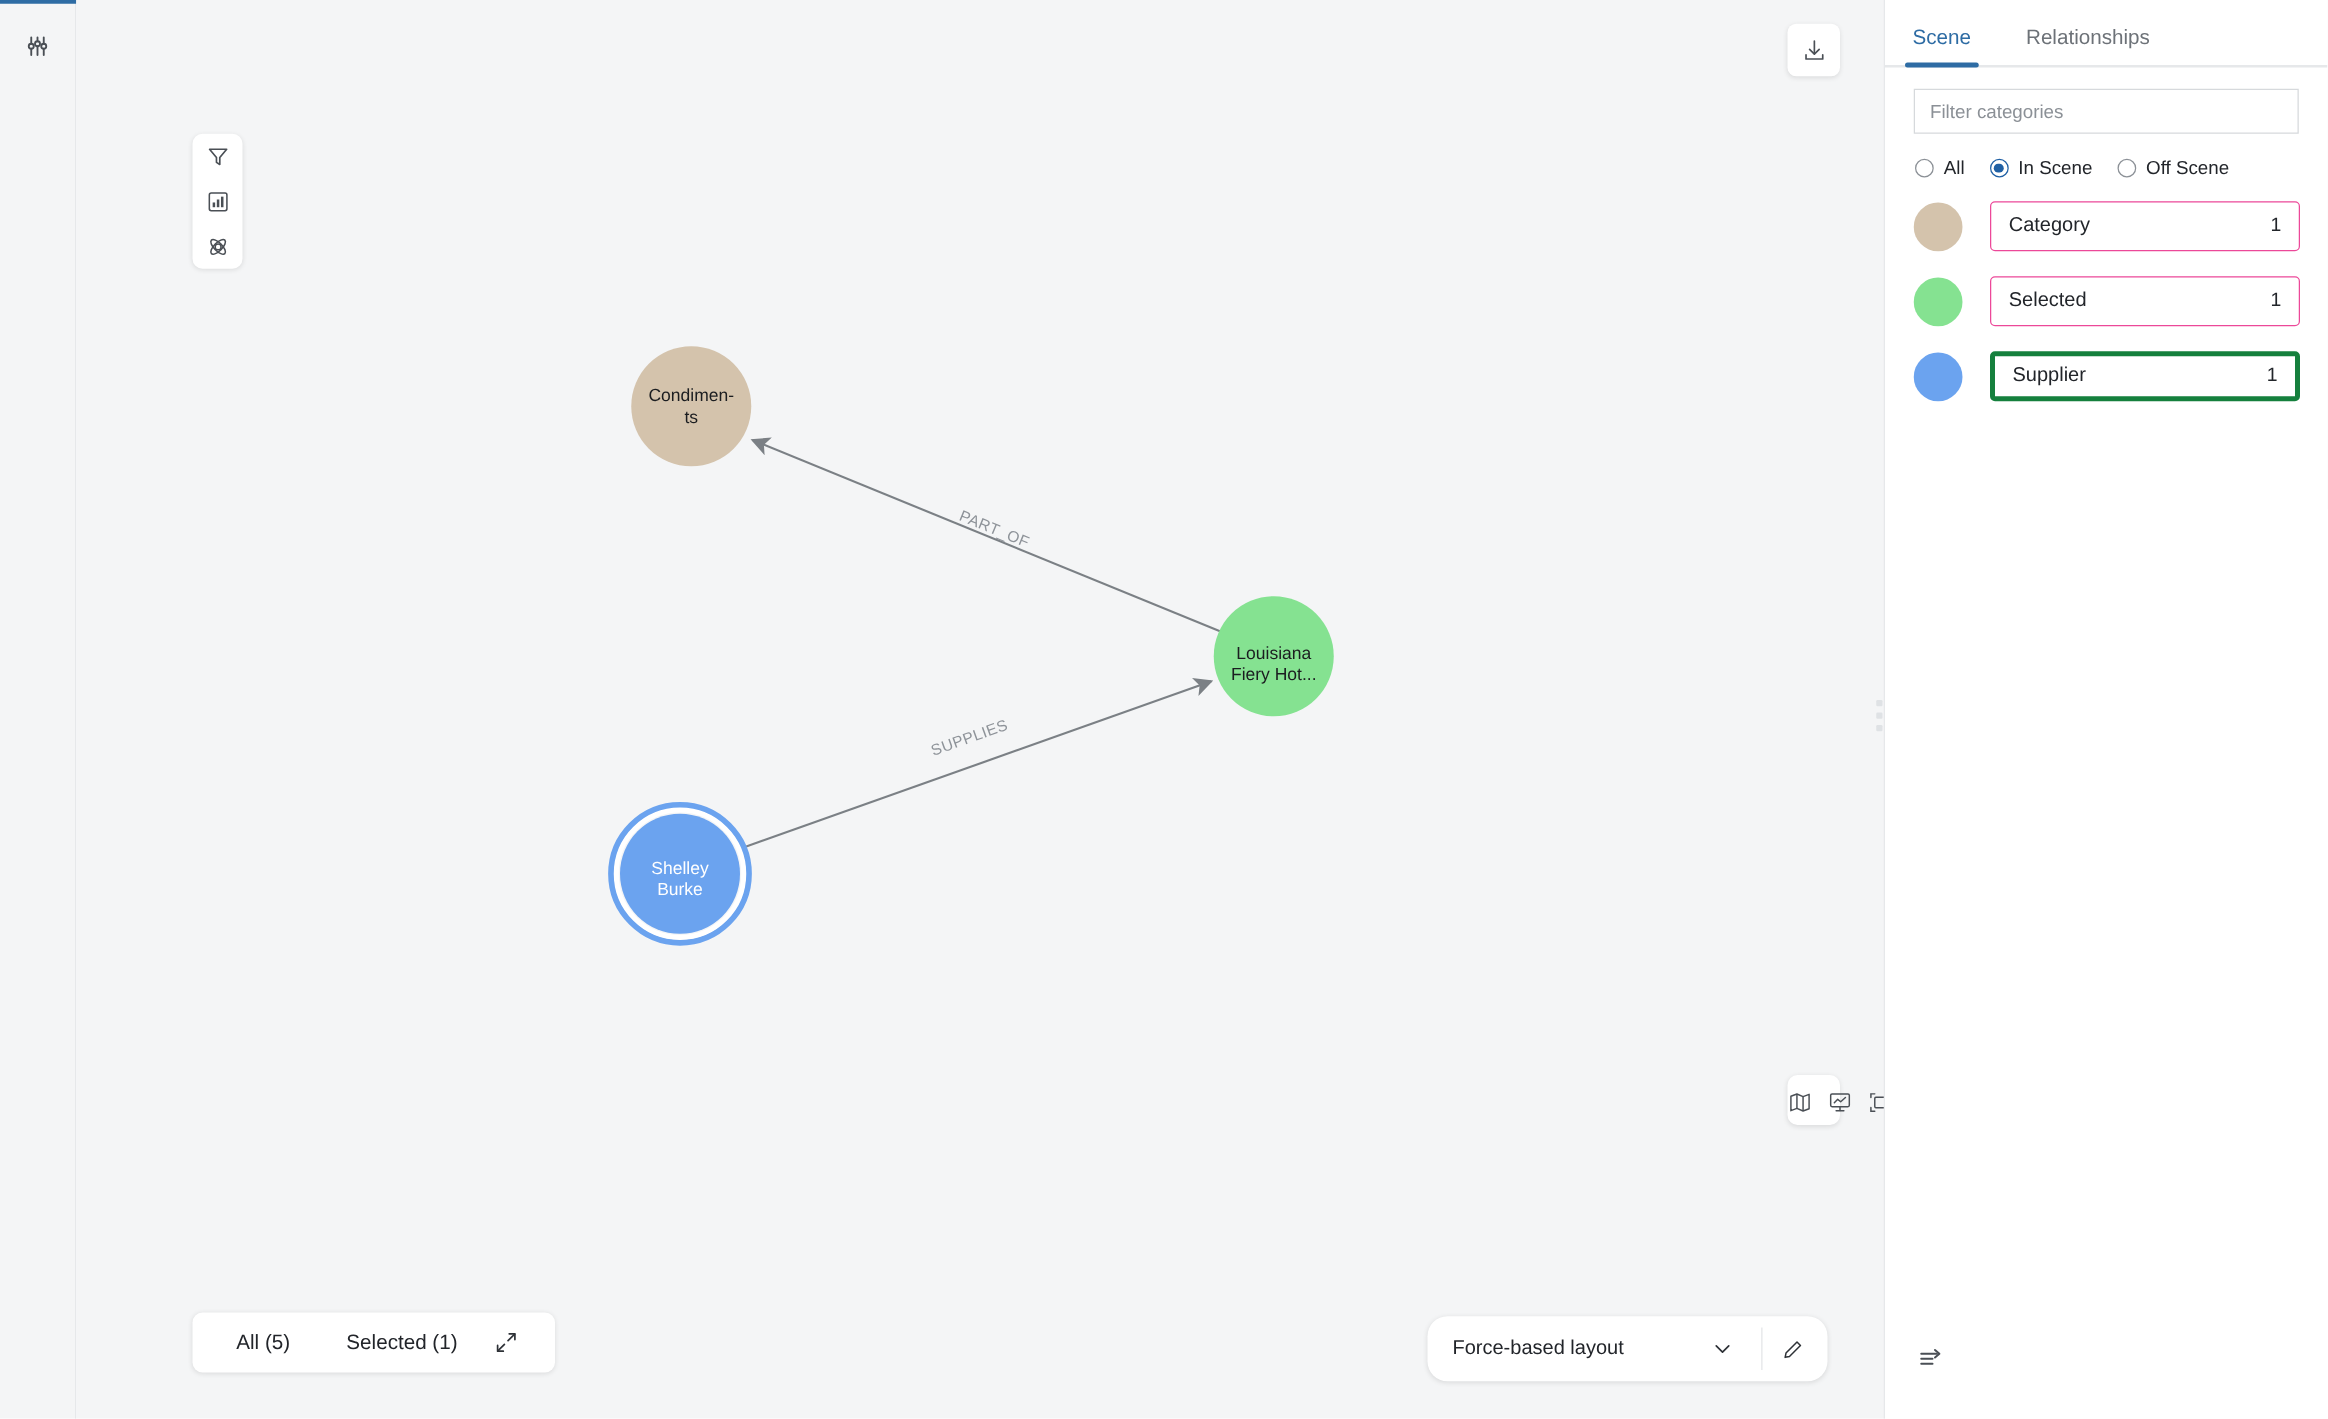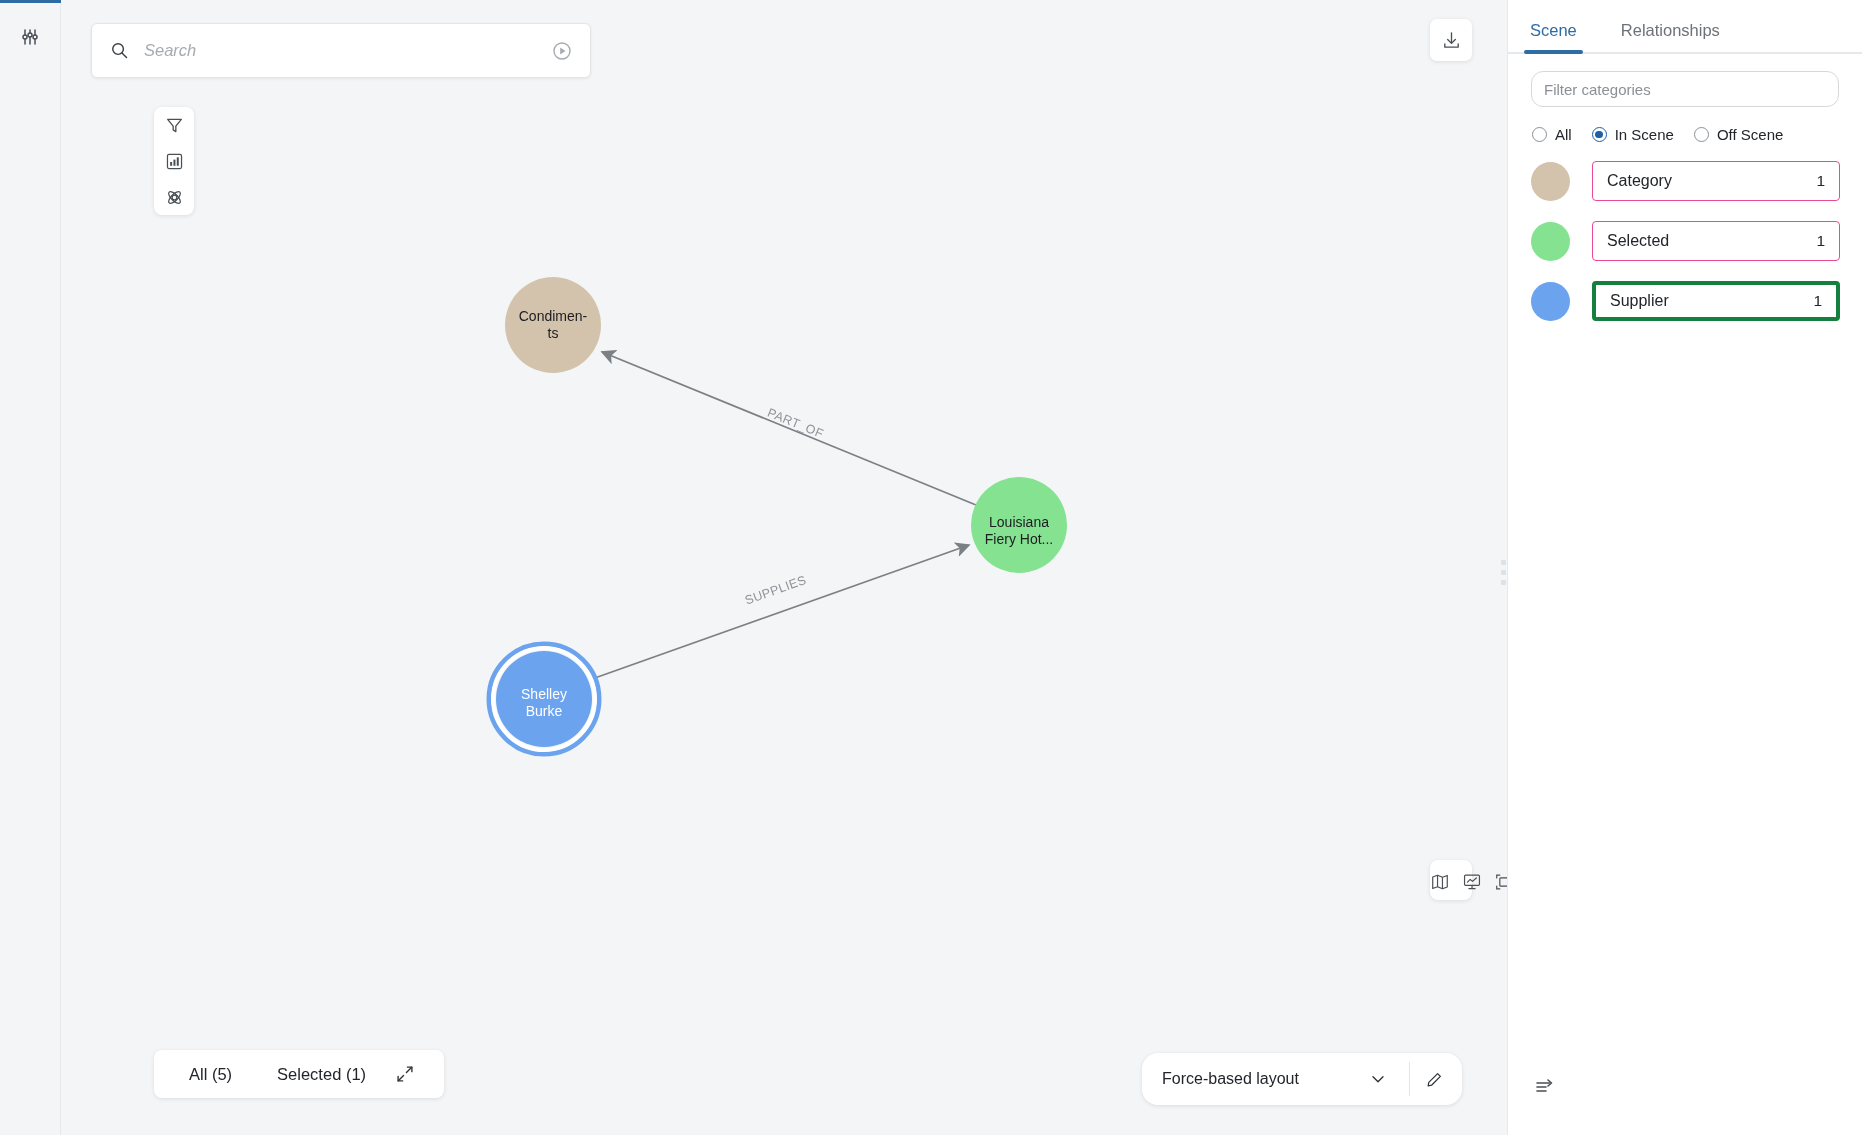--- a/index.html
+++ b/index.html
@@ -165,21 +165,21 @@
   .tab.active::after {
     content: ""; position: absolute; left: 0; right: 0; bottom: -2px;
     height: 4px; background: #2e6ca4; border-radius: 2px;
   }
   .tab-relationships { margin-left: 32px; }
 
   .filter-input {
     display: block;
     margin: 17px auto 0;
     width: 308px; height: 36px;
-    border: 1px solid #d6d9dc; border-radius: 12px;
+    border: 1px solid #d6d9dc; border-radius: 0;
     padding: 6px 12px;
     font-family: "Liberation Sans", sans-serif;
     font-size: 15px; color: #4d7c0f;
     outline: none; background: #fff;
   }
   .filter-input::placeholder { color: #8b9096; }
 
   .radios {
     display: flex; align-items: center;
     margin: 19px 0 0 24px;
@@ -286,35 +286,20 @@
 
       <g>
         <circle cx="483" cy="699" r="55" fill="none" stroke="#6ba3ef" stroke-width="5"></circle>
         <circle cx="483" cy="699" r="51" fill="none" stroke="#ffffff" stroke-width="4"></circle>
         <circle cx="483" cy="699" r="48" fill="#6ba3ef"></circle>
         <text class="node-label light" x="483" y="699">Shelley</text>
         <text class="node-label light" x="483" y="716">Burke</text>
       </g>
     </svg>
 
-    <div class="searchbar">
-      <span class="s-icon">
-        <svg width="19" height="19" viewBox="0 0 20 20" fill="none" stroke="#3b3f44" stroke-width="1.5">
-          <circle cx="8.5" cy="8.5" r="5.6"></circle>
-            <line x1="12.6" y1="12.6" x2="17.4" y2="17.4" stroke-linecap="round"></line>
-        </svg>
-      </span>
-      <input class="search-input" type="text" placeholder="Search" style="">
-      <span class="run-btn">
-        <svg width="20" height="20" viewBox="0 0 20 20" fill="none" stroke="#a6abb1" stroke-width="1.4">
-          <circle cx="10" cy="10" r="8"></circle>
-            <path d="M8.2 6.6 L13.4 10 L8.2 13.4 Z" fill="#a6abb1" stroke="none"></path>
-        </svg>
-      </span>
-    </div>
 
     <div class="float-tools">
       <span class="t">
         <svg width="19" height="19" viewBox="0 0 20 20" fill="none" stroke="#4a4f55" stroke-width="1.4" stroke-linejoin="round">
           <path d="M2.8 3.6 H17.2 L11.4 10.6 V16.4 L8.6 14.6 V10.6 Z"></path>
         </svg>
       </span>
       <span class="t">
         <svg width="19" height="19" viewBox="0 0 20 20" fill="none" stroke="#4a4f55" stroke-width="1.3">
           <rect x="2.6" y="2.6" width="14.8" height="14.8" rx="1.6"></rect>

